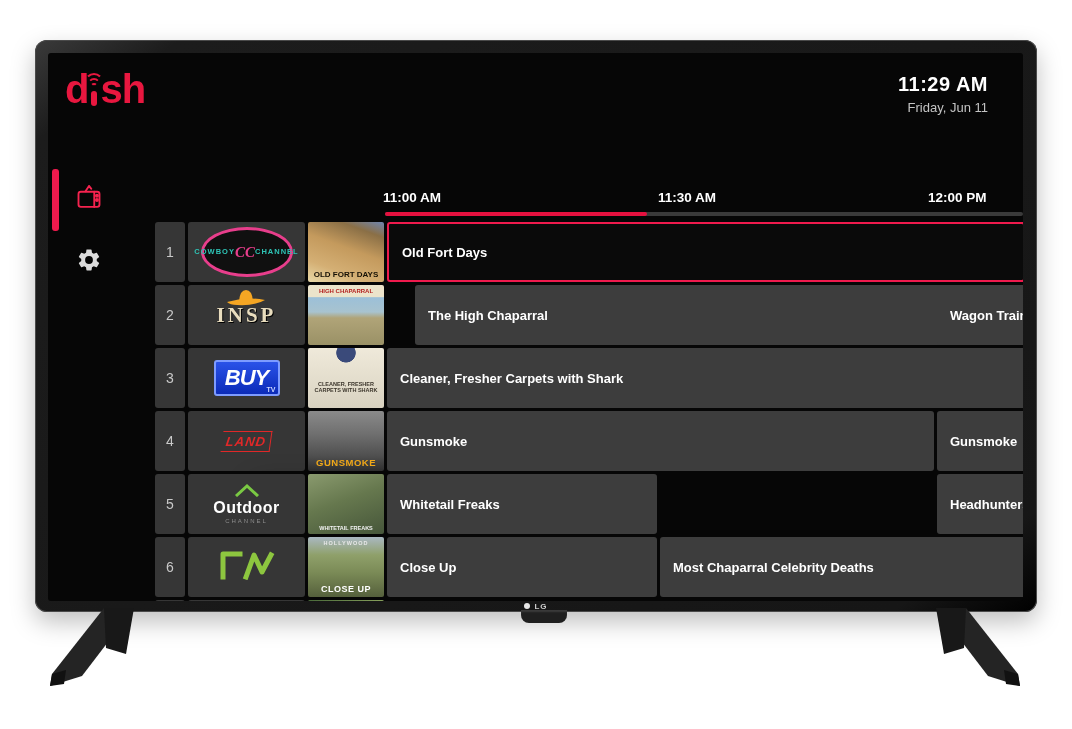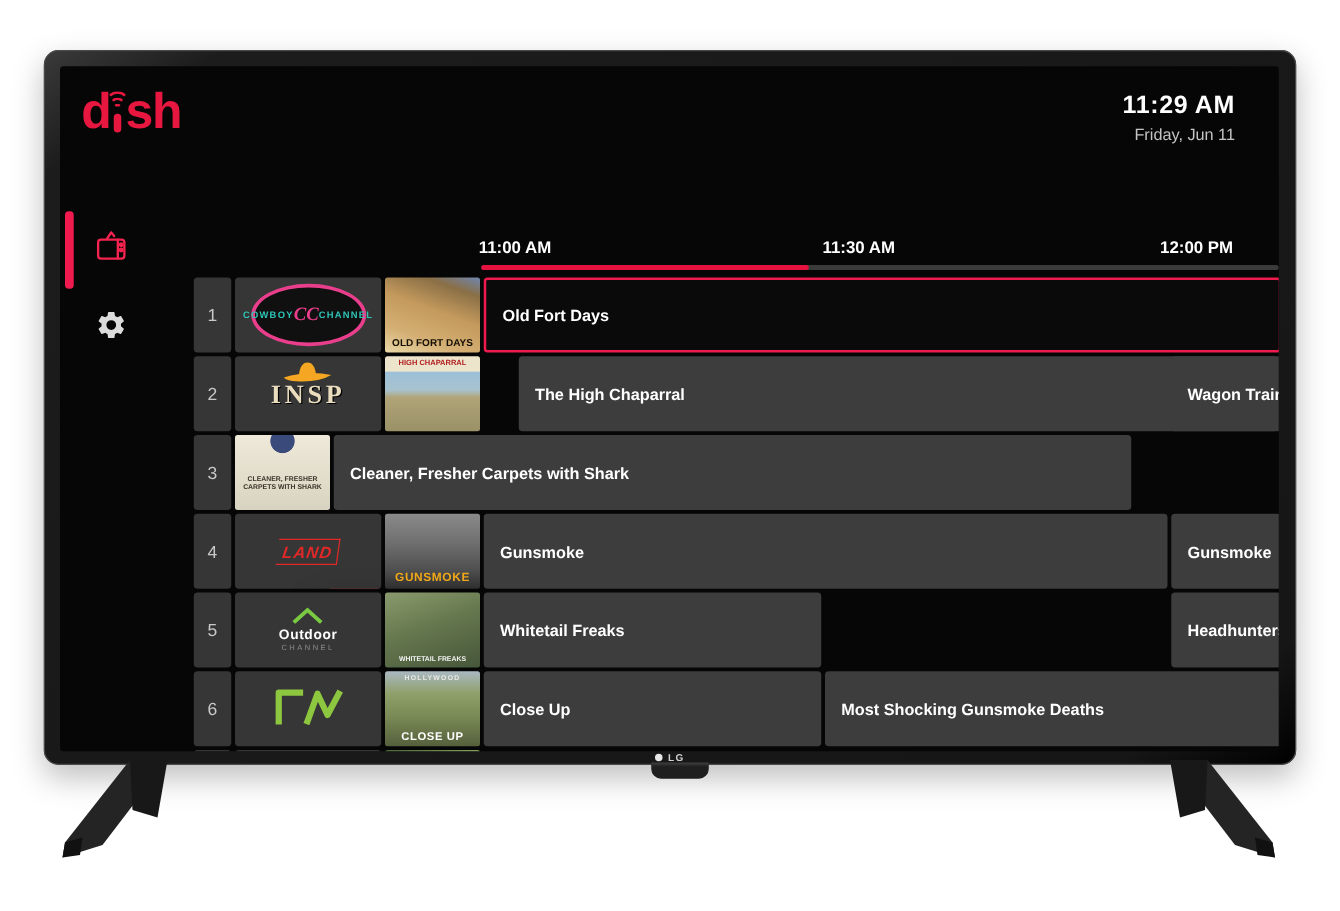--- a/index.html
+++ b/index.html
@@ -87,21 +87,21 @@
   .lg-buy { position:relative; width:66px; height:36px; background:linear-gradient(180deg,#2a52e8,#0b2bb8);
             border:2px solid #7d9bff; border-radius:3px; display:flex; align-items:center; justify-content:center; }
   .lg-buy .txt { color:#fff; font-size:22px; font-weight:bold; font-style:italic; letter-spacing:-1px; }
   .lg-buy .sub { position:absolute; right:2px; bottom:1px; color:#cdd8ff; font-size:7px; font-weight:bold; }
   .lg-tvland { transform:skewX(-8deg); display:flex; align-items:center; }
   .lg-tvland .tv { background:#e02828; color:#fff; font-size:13px; font-weight:bold; font-style:italic;
                    padding:2px 4px; border:1px solid #ff5a5a; }
   .lg-tvland .land { color:#e02828; font-size:13px; font-weight:bold; font-style:italic; letter-spacing:1px;
                      border:1px solid #e02828; border-left:none; padding:2px 4px; }
   .lg-outdoor { text-align:center; line-height:1; }
-  .lg-outdoor .txt { color:#fff; font-size:11px; font-weight:bold; letter-spacing:.5px; }
+  .lg-outdoor .txt { color:#fff; font-size:16px; font-weight:bold; letter-spacing:.5px; }
   .lg-outdoor .sub { color:#8d8d8d; font-size:6px; letter-spacing:2px; margin-top:2px; }
 
   
   .thumb .cap-top { position:absolute; top:3px; left:0; right:0; text-align:center; font-weight:bold; }
   .thumb .cap-mid { position:absolute; top:55%; left:2px; right:2px; text-align:center; font-weight:bold; }
   .thumb .cap-bot { position:absolute; bottom:3px; left:0; right:0; text-align:center; font-weight:bold; }
   .th-1 { background:linear-gradient(200deg,#6f86b0 0%,#8a6f46 18%,#c49a5d 45%,#d4af74 75%,#e9d9a8 100%); }
   .th-1 .cap-bot { color:#151005; font-size:8px; }
   .th-2 { background:linear-gradient(180deg,#ece4cb 0%,#ece4cb 20%,#9cc0d8 21%,#a8c3cf 45%,#b0a478 55%,#9a9166 100%); }
   .th-2 .cap-top { color:#b32020; font-size:6px; }
@@ -197,20 +197,26 @@
           <div class="thumb th-2">
             <div class="cap-top">HIGH CHAPARRAL</div>
           </div>
           <div class="progarea">
             <div class="pcell" style="left: 0px; width: 607px; margin-left: 28px;">The High Chaparral</div>
             <div class="pcell" style="left: 550px; width: 88px;">Wagon Train</div>
           </div>
         </div>
         <div class="grow">
           <div class="numcell">3</div>
+          <div class="logocell">
+            <div class="lg-buy">
+              <span class="txt">BUY</span>
+              <span class="sub">TV</span>
+            </div>
+          </div>
           <div class="thumb th-3">
             <div class="cap-mid">CLEANER, FRESHER CARPETS WITH SHARK</div>
           </div>
           <div class="progarea">
             <div class="pcell" style="left: 0px; width: 638px;">Cleaner, Fresher Carpets with Shark</div>
           </div>
         </div>
         <div class="grow">
           <div class="numcell">4</div>
           <div class="logocell">
@@ -249,21 +255,21 @@
                 <path d="M7 27 L7 4 L24 4"></path>
                 <path d="M30 27 L38 5 L46 22 L55 5"></path>
               </svg></div>
           </div>
           <div class="thumb th-6">
             <div class="cap-top">HOLLYWOOD</div>
             <div class="cap-bot">CLOSE UP</div>
           </div>
           <div class="progarea">
             <div class="pcell" style="left: 0px; width: 270px;">Close Up</div>
-            <div class="pcell" style="left: 273px; width: 365px;">Most Shocking Gunsmoke Deaths</div>
+            <div class="pcell" style="left: 273px; width: 365px;">Most Chaparral Celebrity Deaths</div>
           </div>
         </div>
         <div class="grow">
           <div class="numcell"></div>
           <div class="logocell">
             <div></div>
           </div>
           <div class="thumb th-7"></div>
           <div class="progarea"></div>
         </div>

